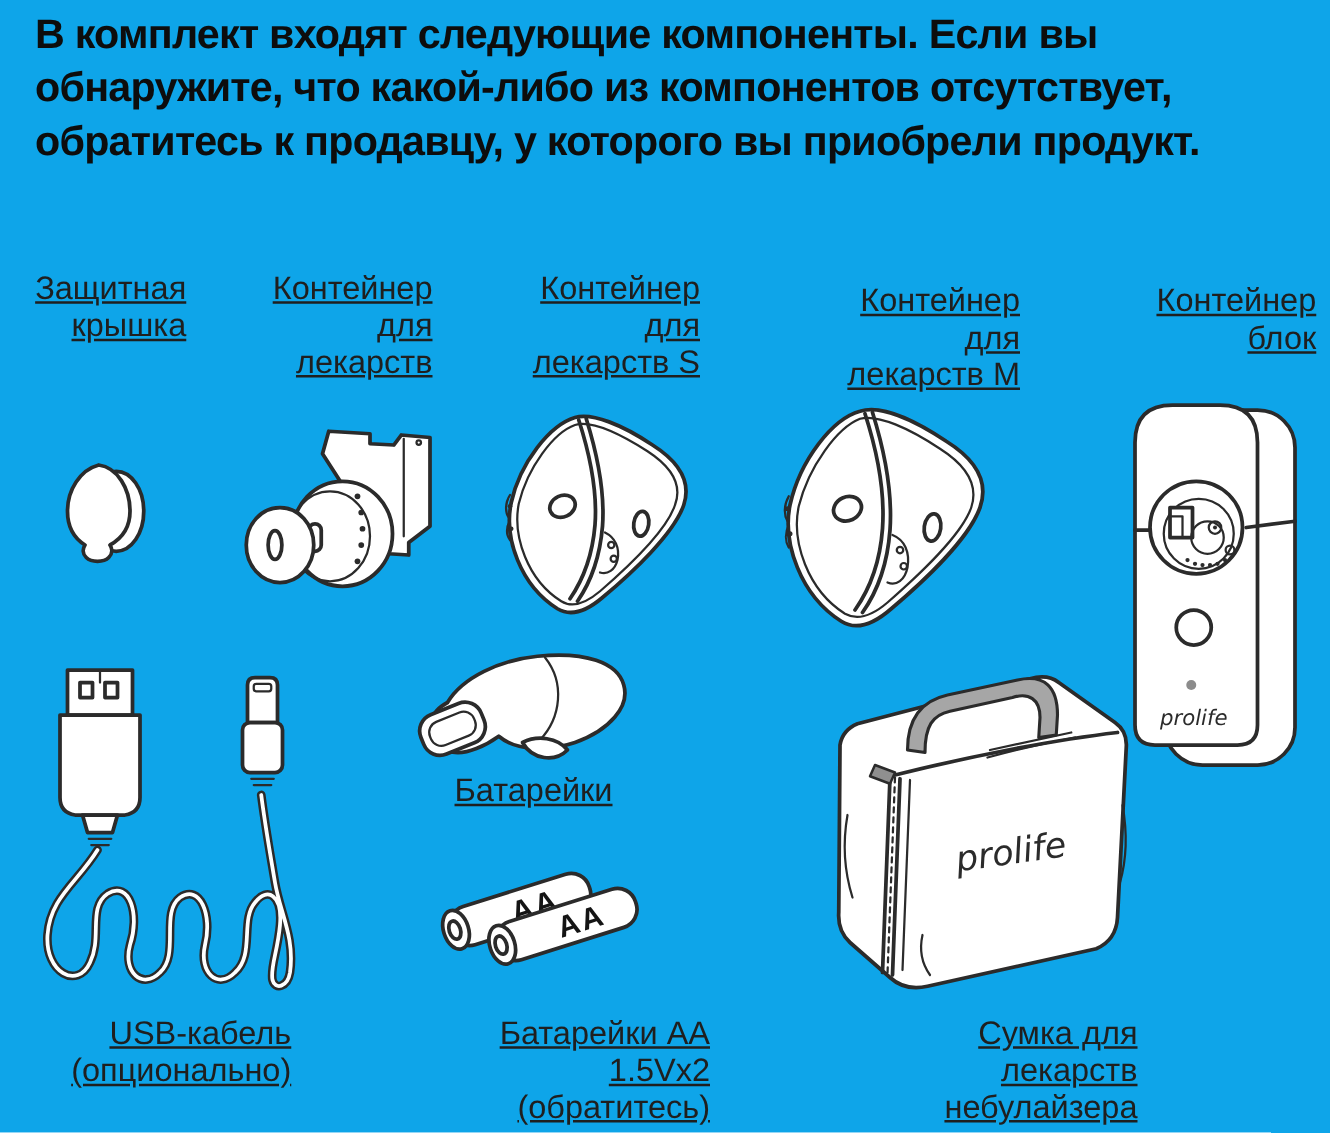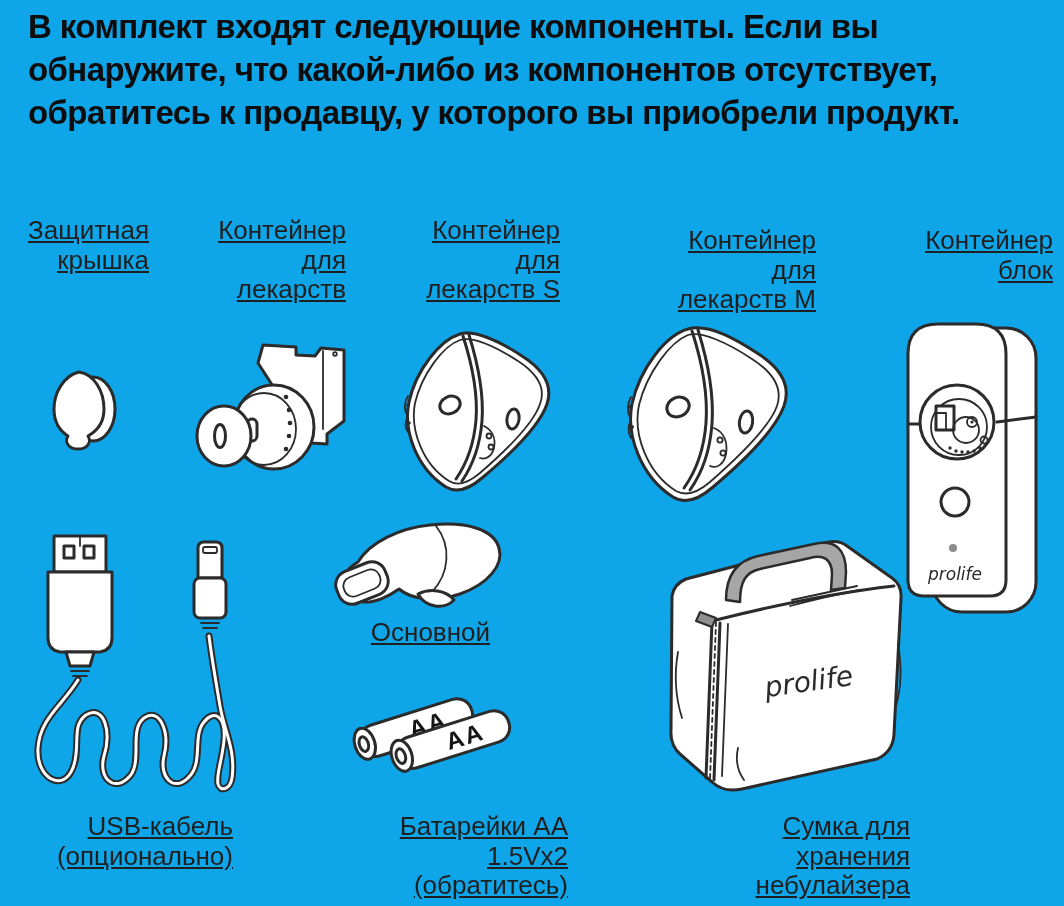--- a/index.html
+++ b/index.html
@@ -151,21 +151,21 @@
   <svg class="illus" style="left:322px;top:518px;" width="196" height="98" viewBox="0 0 196 98">
     <path class="lnw" d="M36 44 C48 24 78 10 108 7 C146 3 172 12 177 30 C182 47 166 66 138 76 C114 84 90 82 77 71 C66 79 52 85 42 84 C28 83 20 74 22 62 C24 52 29 48 36 44 Z"></path>
     <path class="thin" d="M114 8 C130 28 127 56 110 74" stroke-width="2.2"></path>
     <path class="lnw" d="M96 76 C104 90 122 92 132 82 C124 72 108 70 96 76 Z" stroke-width="2.4"></path>
     <g transform="rotate(-22 40 65)">
       <rect class="lnw" x="14" y="48" width="52" height="34" rx="14"></rect>
       <rect class="thin" x="21" y="55" width="38" height="20" rx="9"></rect>
     </g>
   </svg>
 
-  <div class="comp-label" style="left:328px;top:618px;width:162px;">Основной</div>
+  <div class="comp-label" style="left:328px;top:618px;width:162px;">Батарейки</div>
 
   <svg class="illus" style="left:336px;top:682px;" width="196" height="118" viewBox="0 0 196 118">
     <g transform="translate(25,63) rotate(-17.5)">
       <rect class="lnw" x="0" y="-16" width="116" height="32" rx="15"></rect>
       <ellipse class="lnw" cx="4" cy="0" rx="10" ry="16"></ellipse>
       <ellipse class="lnw" cx="3" cy="0" rx="4.5" ry="7.5" stroke-width="2.4"></ellipse>
       <text class="aa-text" x="70" y="9" font-size="24" text-anchor="middle">AA</text>
     </g>
     <g transform="translate(62,75) rotate(-17.5)">
       <rect class="lnw" x="0" y="-16" width="116" height="32" rx="15"></rect>
@@ -191,16 +191,16 @@
     <path class="thin" d="M96 222 Q92 240 102 254"></path>
     <text class="logo-text" x="168" y="165" font-size="28" text-anchor="middle" transform="rotate(-8 168 165)">prolife</text>
   </svg>
 
   <div class="comp-label" style="left:8px;top:812px;width:225px;">USB-кабель
 (опционально)</div>
   <div class="comp-label" style="left:348px;top:812px;width:220px;">Батарейки AA
 1.5Vx2
 (обратитесь)</div>
   <div class="comp-label" style="left:682px;top:812px;width:228px;">Сумка для
-хранения
+лекарств
 небулайзера</div>
 
 </div>
 
 </body></html>

